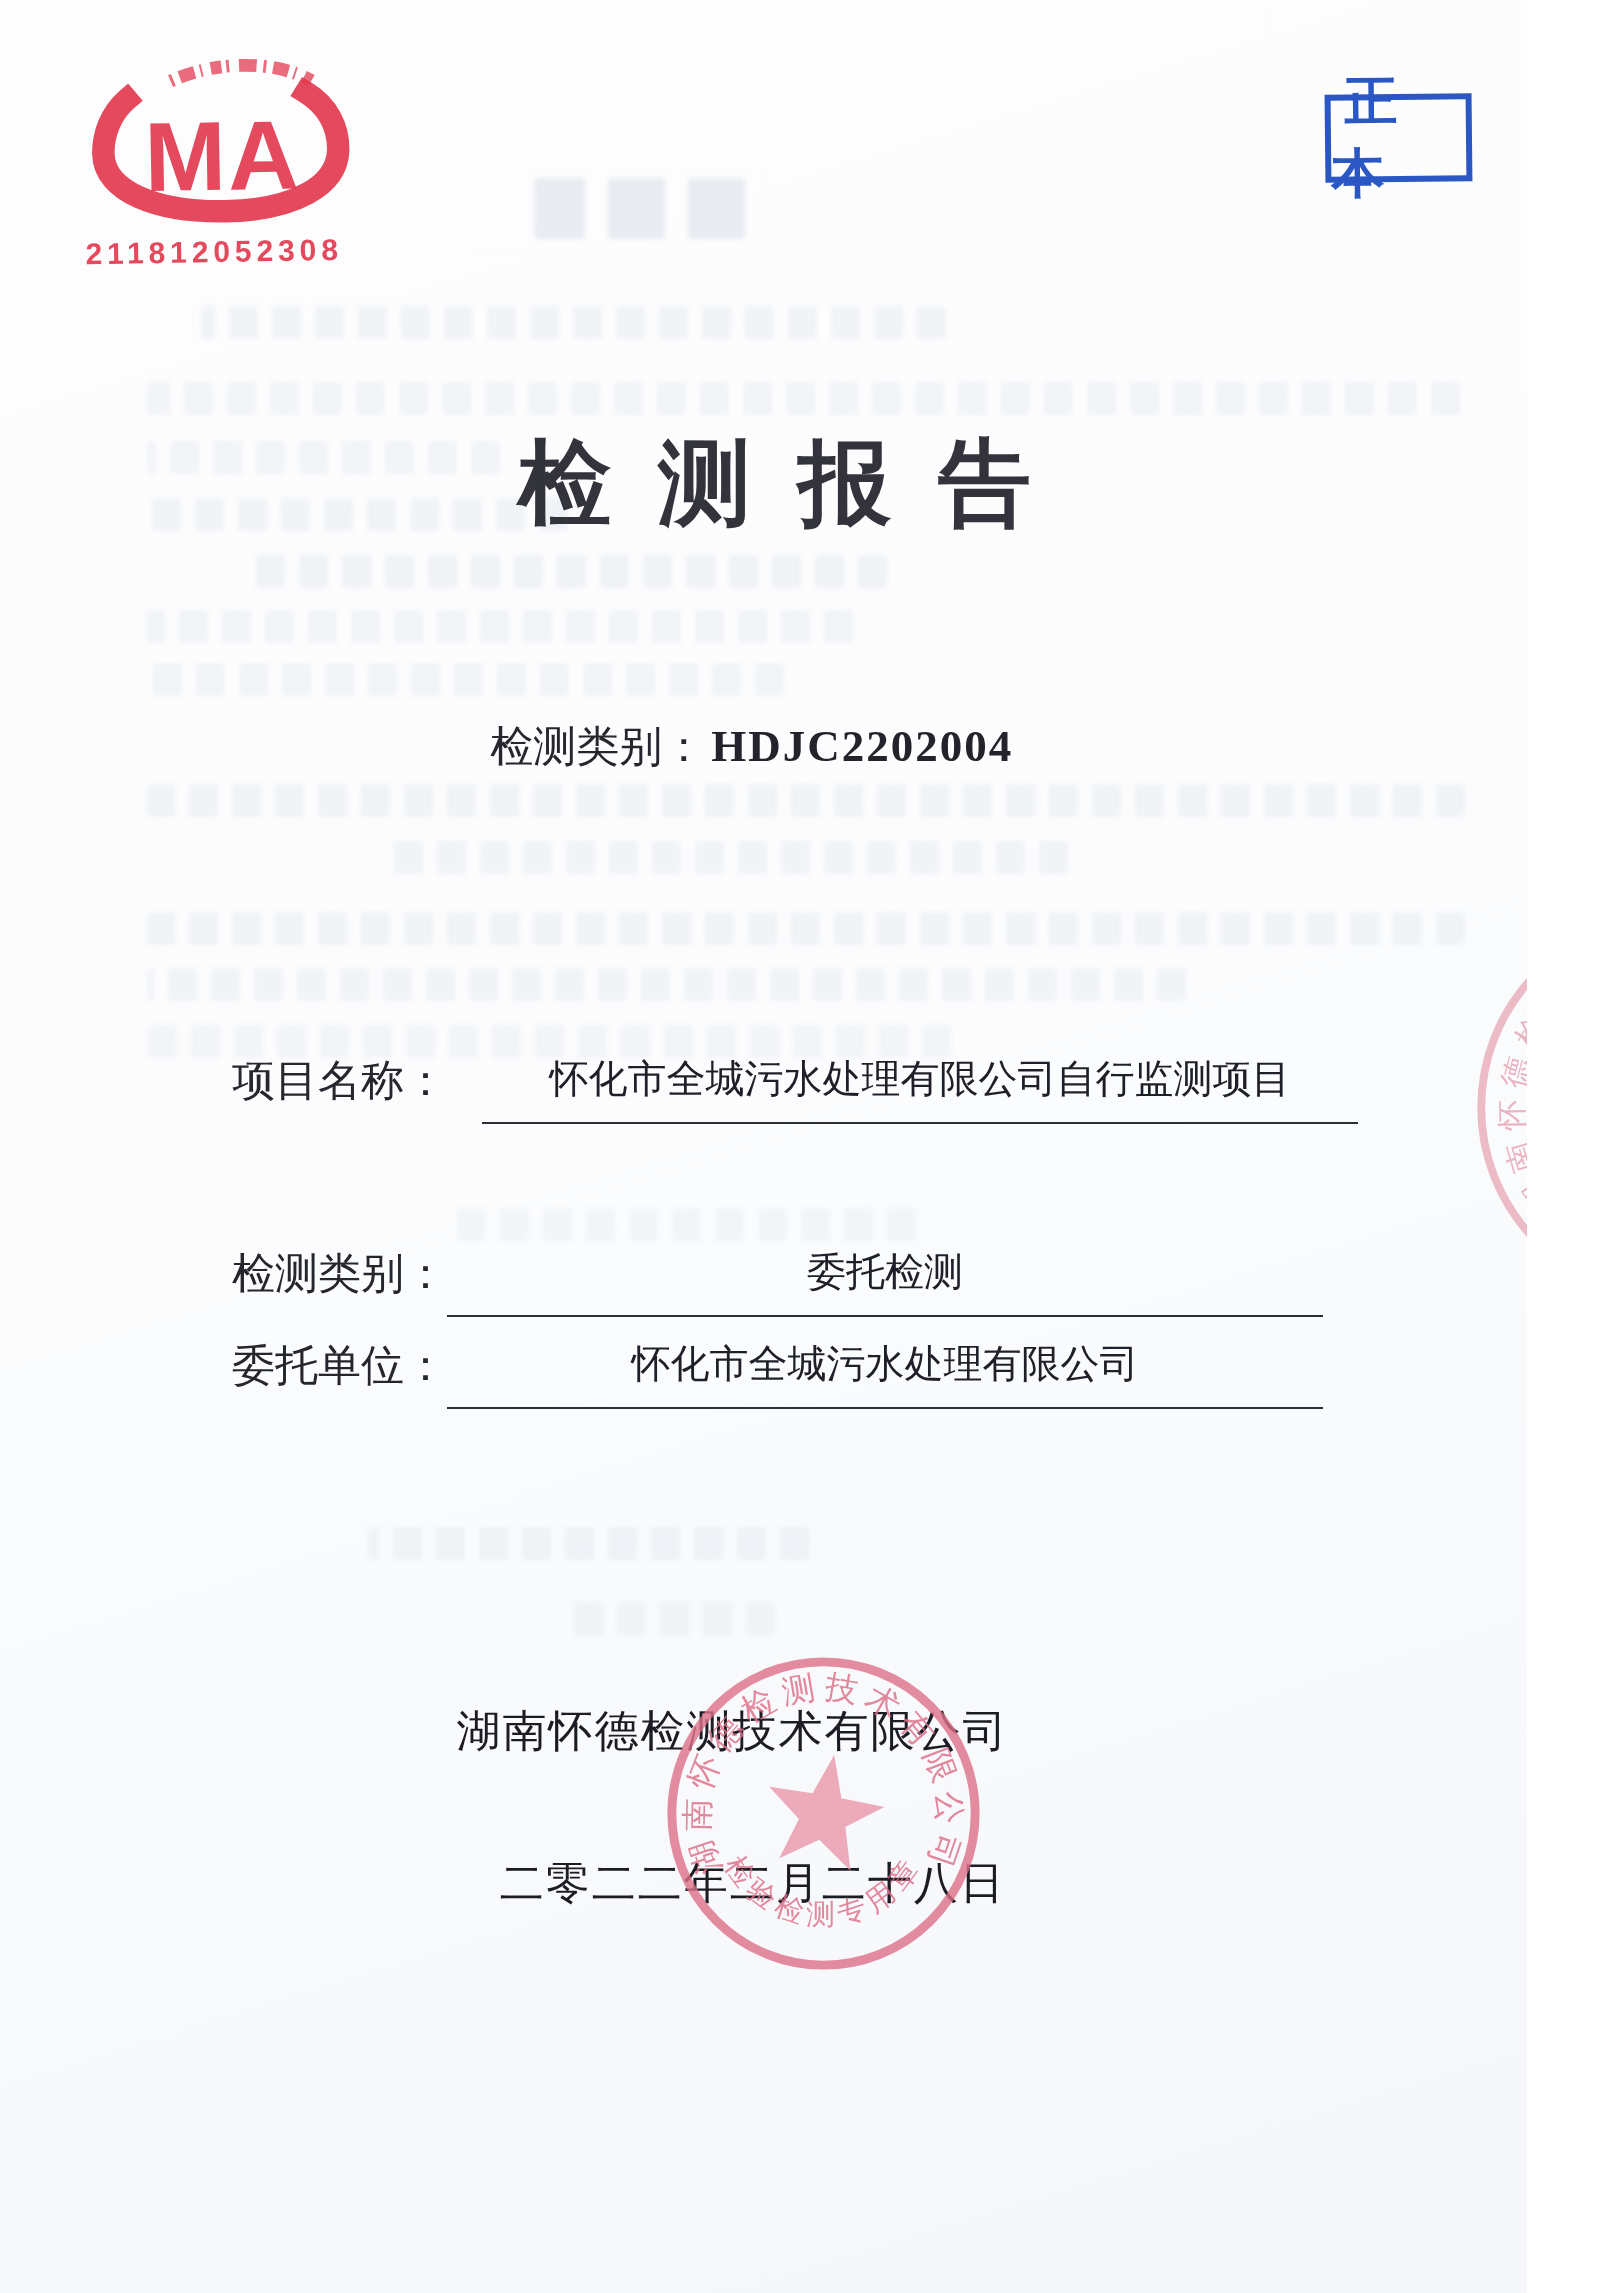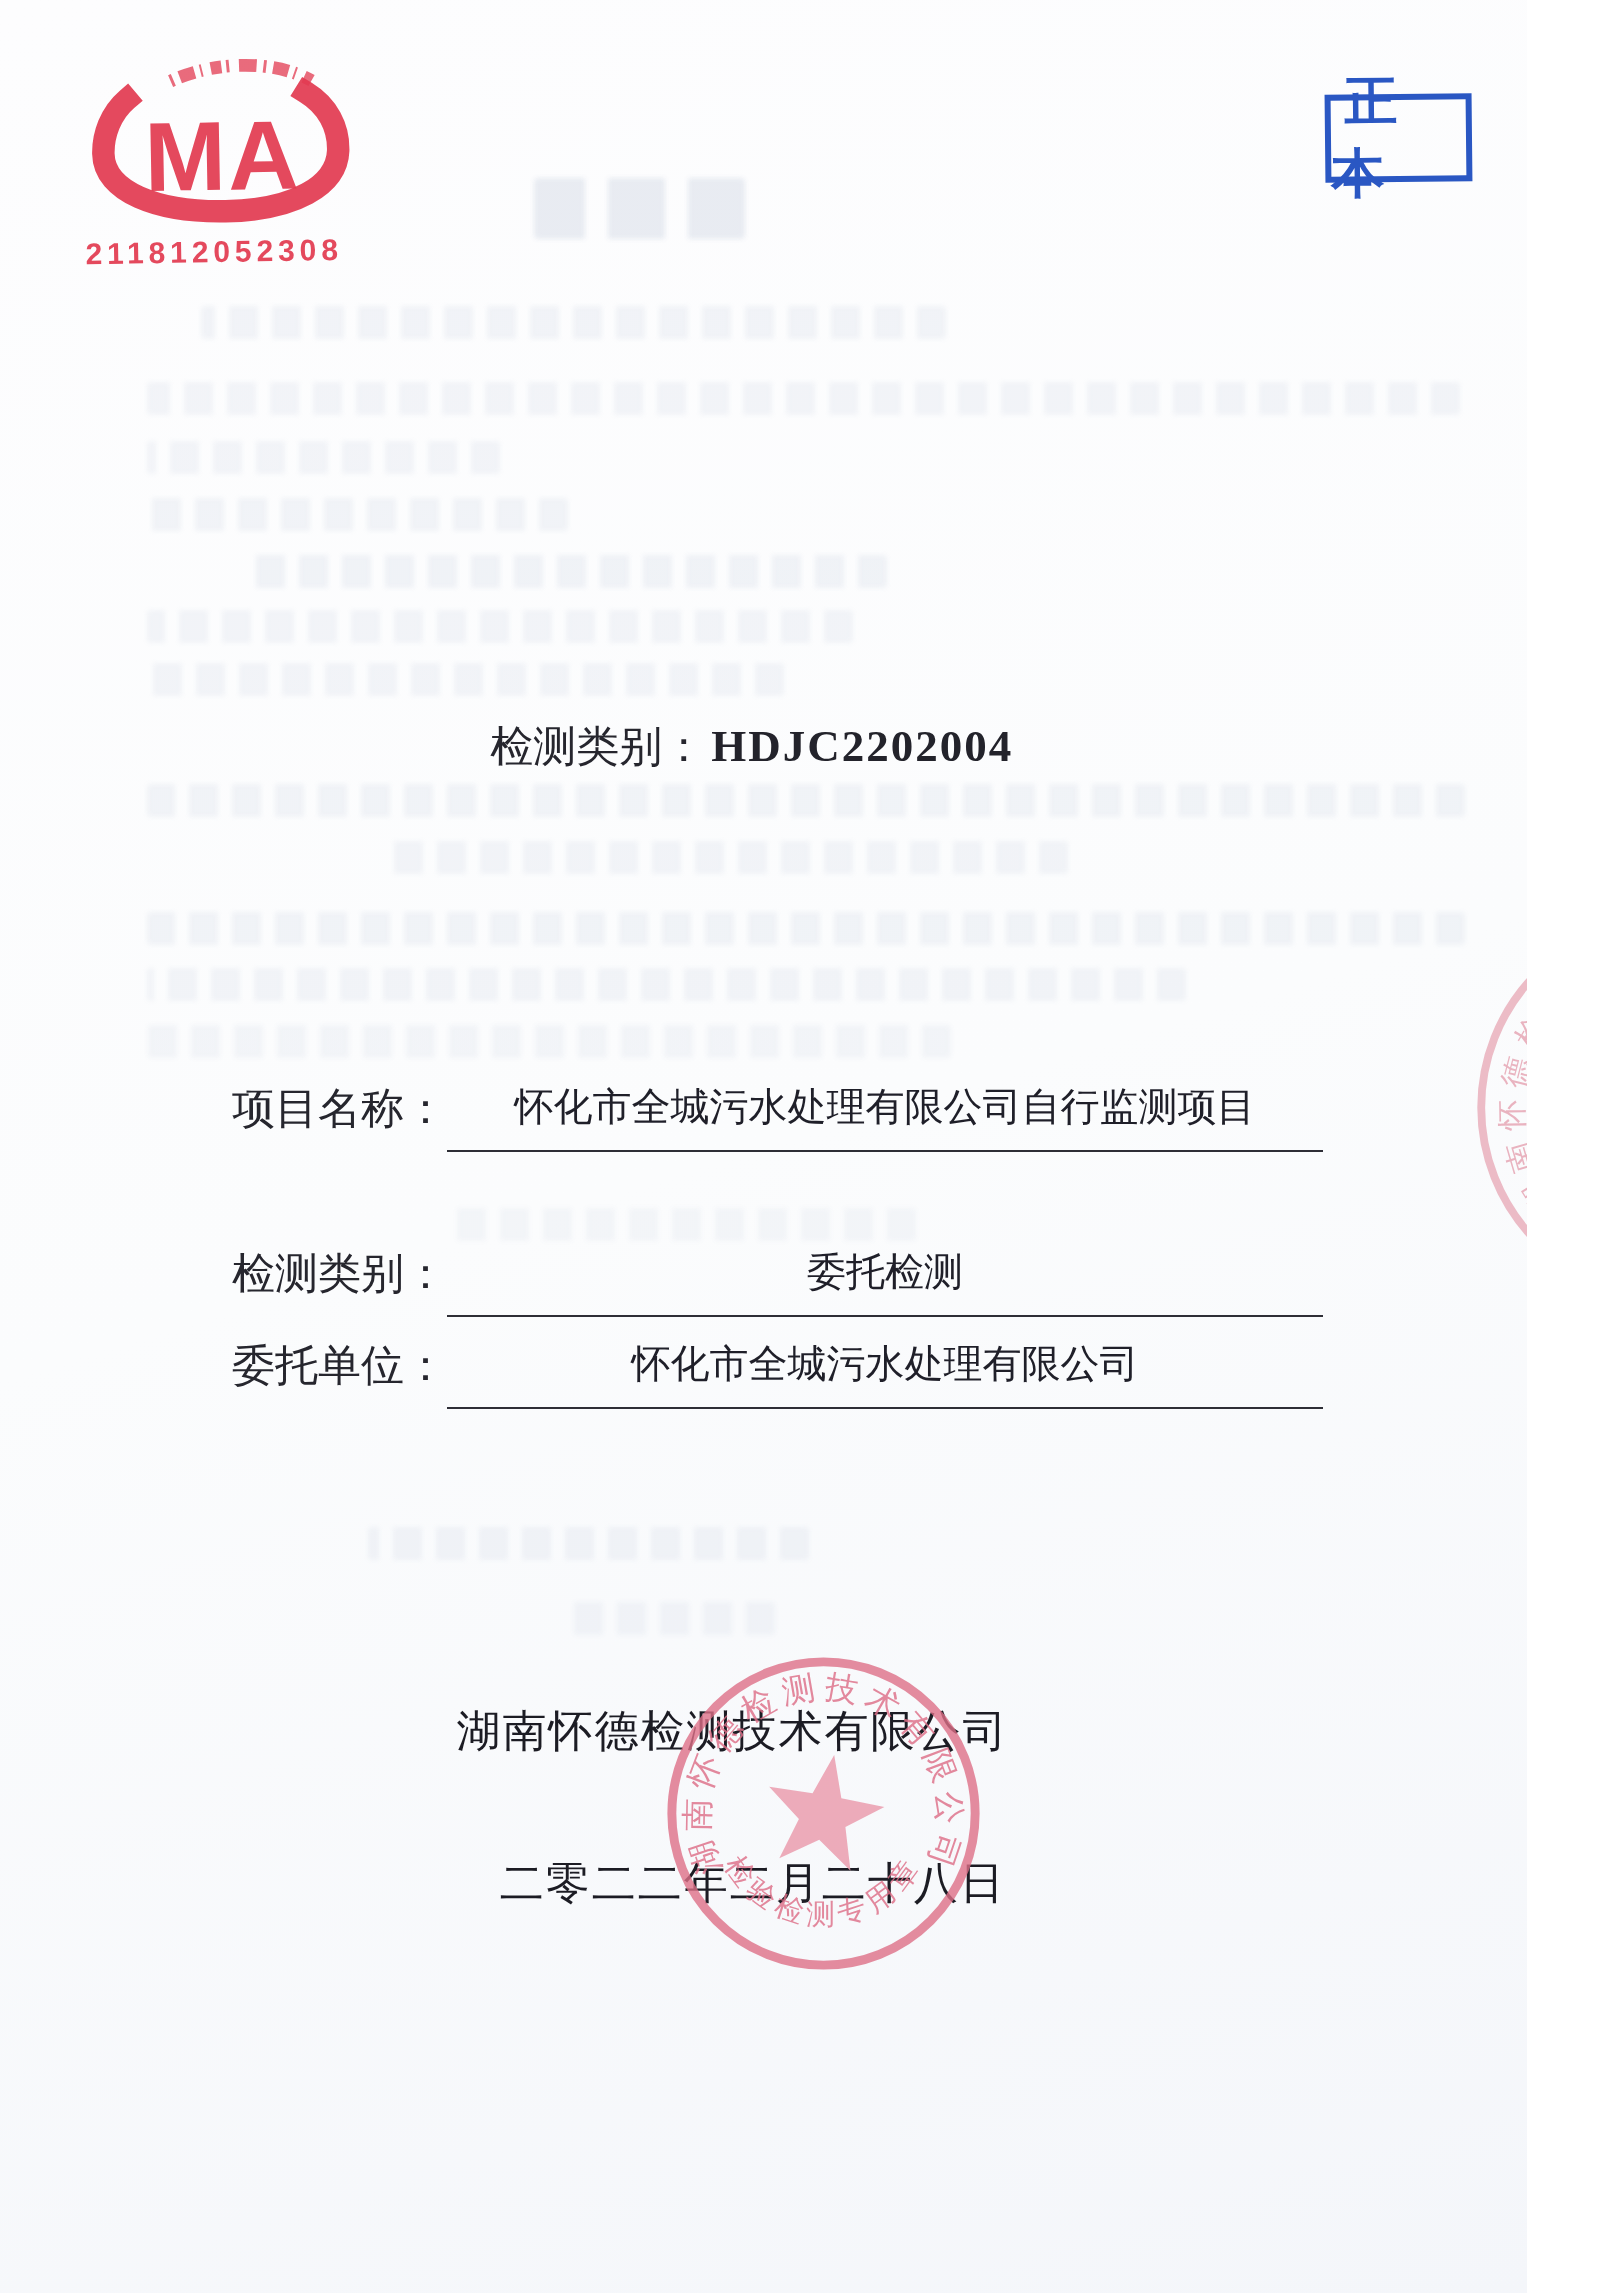--- a/index.html
+++ b/index.html
@@ -48,21 +48,21 @@
   .field-label{
     flex:none;width:215px;font-size:43px;color:#26262e;
     padding-bottom:13.7px;white-space:nowrap;
   }
   .field-value{
     flex:none;width:876px;text-align:center;
     font-size:39px;color:#1f1f29;line-height:49px;
     padding-bottom:19px;border-bottom:2.9px solid #2e2e36;
     white-space:nowrap;
   }
-  .row1{top:1080px;} .row2{top:1213px;margin-top:32px;} .row3{top:1337px;justify-content:center;}
+  .row1{top:1052px;gap:35px;} .row2{top:1213px;margin-top:32px;} .row3{top:1337px;justify-content:center;}
   
   .company{
     position:absolute;left:0;right:0;top:1702px;text-align:center;
     font-size:44px;color:#1c1c24;letter-spacing:2px;transform:translateX(-31px);
     white-space:nowrap;
   }
   .date{
     position:absolute;left:0;right:0;top:1854px;text-align:center;
     font-size:44px;color:#1c1c24;letter-spacing:2px;transform:translateX(-10.8px);
     white-space:nowrap;
@@ -115,20 +115,21 @@
 
       <path d="M53,58 C36,72 28,94 28,113 C28,152 82,174 152,174 C222,174 266,150 268,114 C269,90 258,68 236,54" fill="none" stroke="#e23a50" stroke-width="23" stroke-linecap="square" opacity="0.92"></path>
 
       <text x="70" y="152" font-family="Liberation Sans, DejaVu Sans, sans-serif" font-weight="bold" font-size="100" letter-spacing="2" fill="#e23a50" opacity="0.92">MA</text>
     </svg>
     <div class="cma-number">211812052308</div>
   </div>
 
   <div class="copy-stamp">正本</div>
 
+  <div class="title">检测报告</div>
 
   <div class="report-line">
     <span class="lbl">检测类别：</span>
     <span class="num">HDJC2202004</span>
   </div>
 
   <div class="field-row row1">
     <div class="field-label">项目名称：</div>
     <div class="field-value">怀化市全城污水处理有限公司自行监测项目</div>
   </div>

